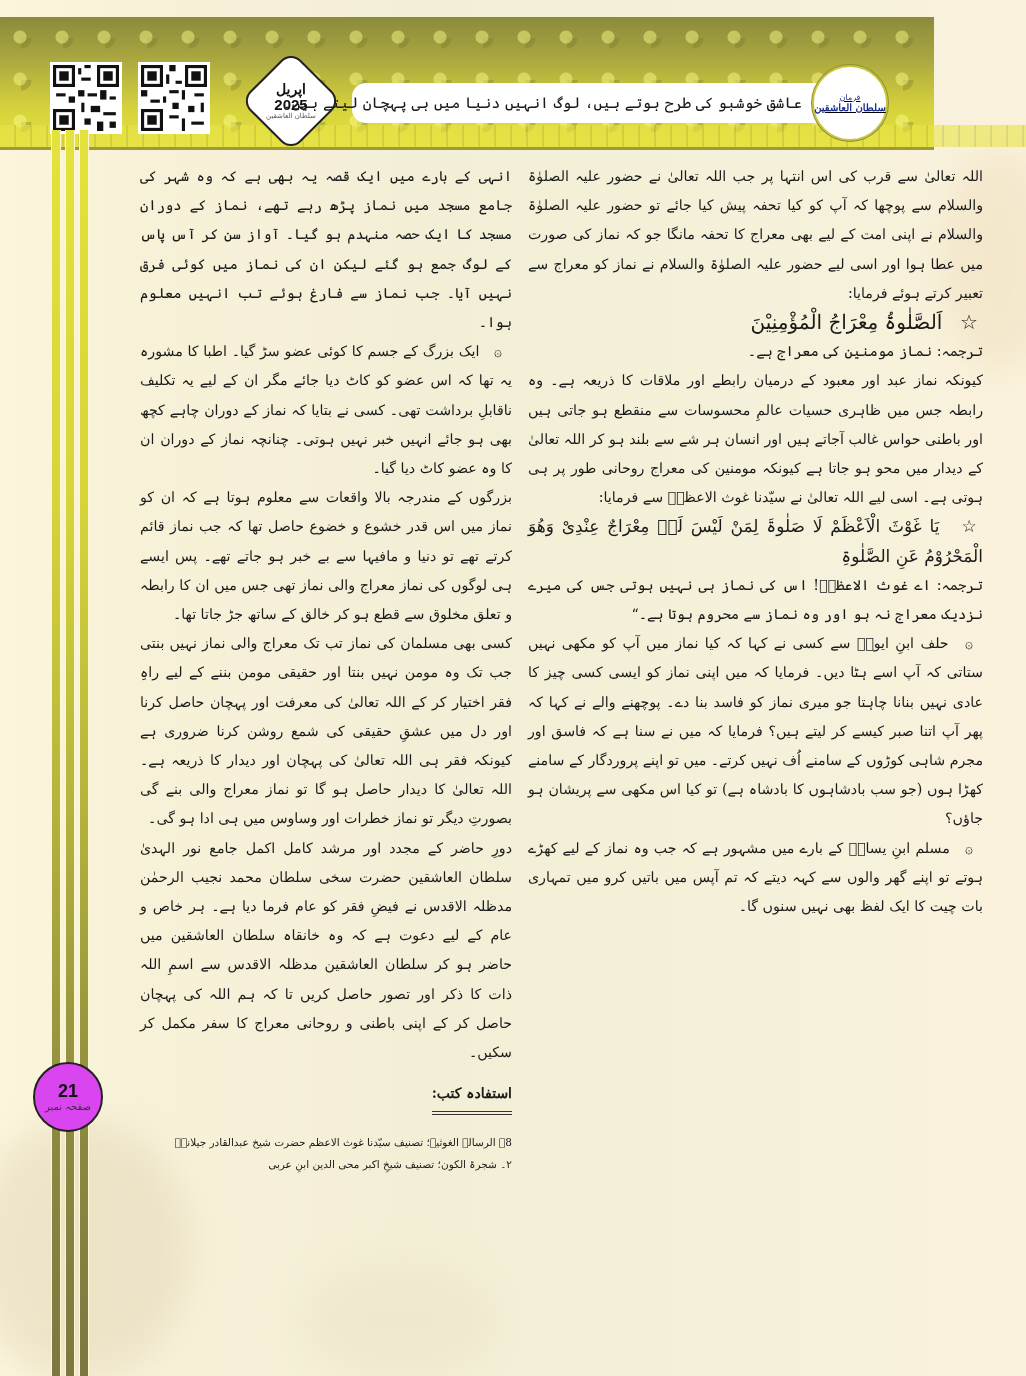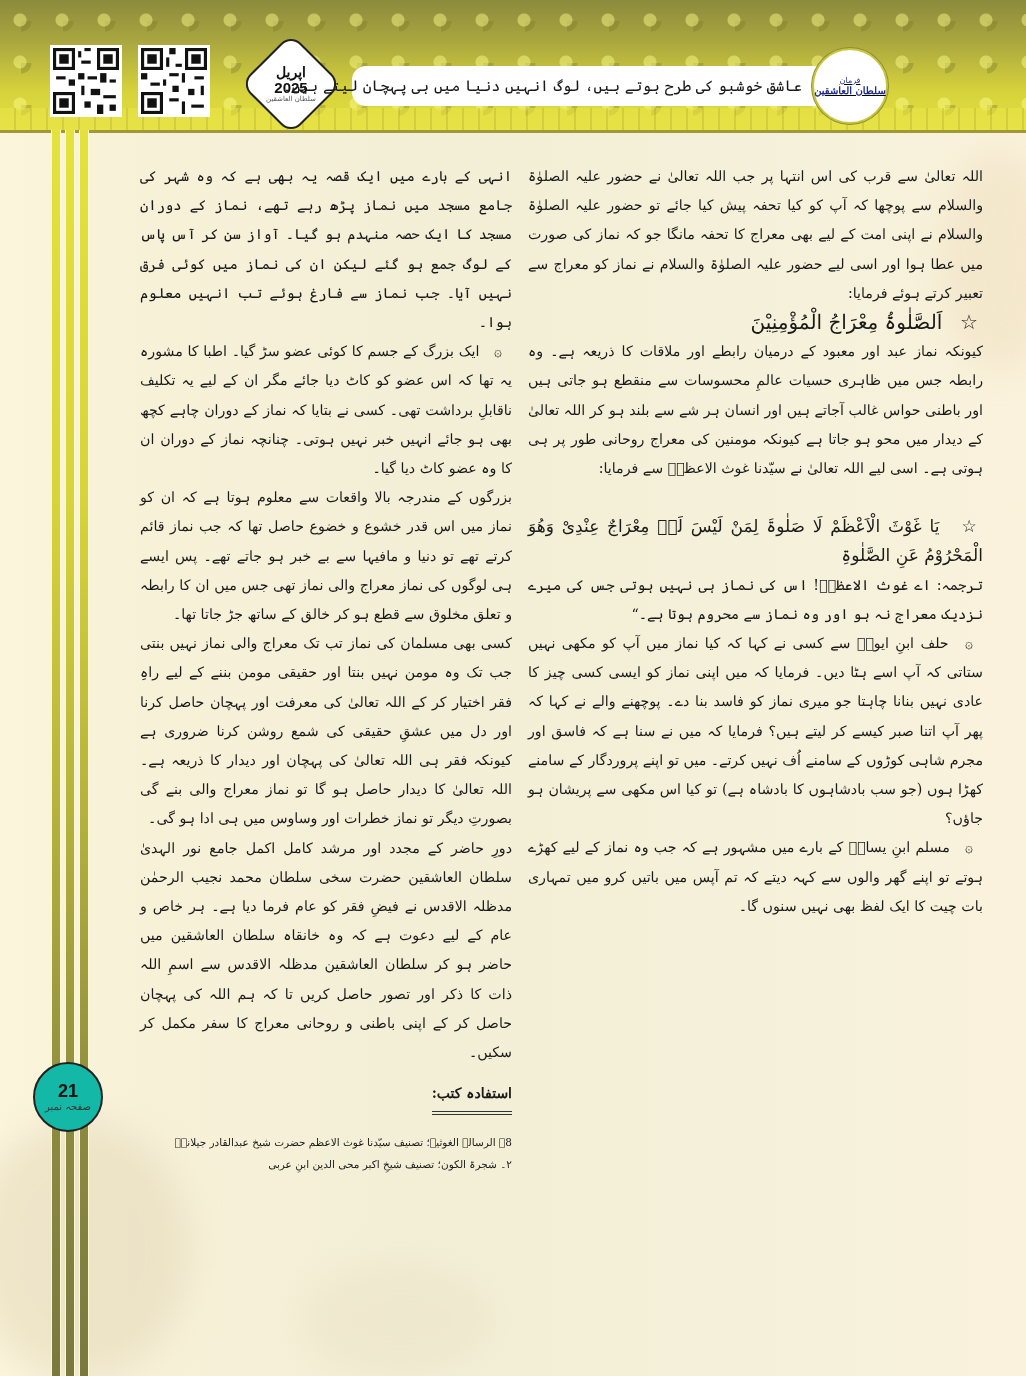--- a/index.html
+++ b/index.html
@@ -9,21 +9,21 @@
     font-family: "DejaVu Sans", sans-serif;
   }
   
   .wash { position:absolute; border-radius:50%; filter: blur(18px); opacity:.35; }
   .wash.a { left:940px; top:150px; width:120px; height:220px; background:#e8d4b0; }
   .wash.b { left:-30px; top:1120px; width:220px; height:260px; background:#d9c9a8; }
   .wash.c { left:300px; top:1260px; width:200px; height:120px; background:#e6dcc2; }
 
   
   .header {
-    position:absolute; left:0; top:0; width:1026px; height:130px;
+    position:absolute; left:0; top:17px; width:934px; height:130px;
     background:
       radial-gradient(circle at 20px 20px, rgba(255,255,140,.45) 6px, transparent 7px) 0 0/42px 42px,
       radial-gradient(circle at 0 0, rgba(120,120,40,.35) 10px, transparent 11px) 21px 21px/42px 42px,
       linear-gradient(180deg, #8c8a3c 0%, #a8a540 30%, #d6d23c 70%, #e4e040 100%);
     border-bottom:3px solid #9e9a3a;
   }
   .header-band {
     position:absolute; left:0; top:108px; width:1026px; height:22px;
     background: repeating-linear-gradient(90deg, #e9e447 0 14px, #c9c53a 14px 16px);
     opacity:.6;
@@ -74,39 +74,39 @@
   .stripes { position:absolute; left:52px; top:130px; width:38px; height:1246px; }
   .stripe {
     position:absolute; top:0; width:8px; height:100%;
     background: linear-gradient(180deg, #e4e23c 0%, #d6d43a 30%, #b4b23c 55%, #8c8a40 80%, #7a7840 100%);
     box-shadow: 1px 0 0 #fff7d0, -1px 0 0 #fff7d0;
   }
   .stripe.s1 { left:0; } .stripe.s2 { left:14px; } .stripe.s3 { left:28px; }
 
   .page-badge {
     position:absolute; left:33px; top:1062px; width:66px; height:66px;
-    background:#14b8a6; border:2px solid #222; border-radius:50%;
+    background:#d946ef; border:2px solid #222; border-radius:50%;
     display:flex; align-items:center; justify-content:center; flex-direction:column;
     line-height:1;
   }
   .page-num { font-family:"Liberation Sans", sans-serif; font-size:18px; font-weight:bold; color:#111; }
   .page-label { font-family:"DejaVu Serif", serif; font-size:10px; color:#333; direction:rtl; margin-top:2px; }
 
   
   .col {
     position:absolute; top:162px; direction:rtl; text-align:justify;
     font-family:"DejaVu Serif", serif; color:#1a1a1a;
     font-size:14.2px; line-height:29.2px;
   }
   .col.right { left:528px; width:455px; }
   .col.left  { left:140px; width:372px; }
   .col p { margin:0; }
   .col .marker { display:inline-block; width:28px; text-align:center; font-family:"DejaVu Sans", sans-serif; }
   .col .arabic { font-size:20px; }
-  .col .arabic-lg { font-size:17px;margin-top:29px; }
+  .col .arabic-lg { font-size:17px; }
 
   .refs-title {
     display:inline-block; font-size:14px; font-weight:bold;
     border-bottom:4px double #333; padding-bottom:2px; margin-top:12px;
   }
   .refs { font-size:10.5px; line-height:22px; margin-top:16px; }
 </style>
 </head>
 <body>
 
@@ -204,20 +204,21 @@
 </div>
 
 <div class="page-badge">
   <span class="page-num">21</span>
   <span class="page-label">صفحہ نمبر</span>
 </div>
 
 <div class="col right">
   <p>اللہ تعالیٰ سے قرب کی اس انتہا پر جب اللہ تعالیٰ نے حضور علیہ الصلوٰۃ والسلام سے پوچھا کہ آپ کو کیا تحفہ پیش کیا جائے تو حضور علیہ الصلوٰۃ والسلام نے اپنی امت کے لیے بھی معراج کا تحفہ مانگا جو کہ نماز کی صورت میں عطا ہوا اور اسی لیے حضور علیہ الصلوٰۃ والسلام نے نماز کو معراج سے تعبیر کرتے ہوئے فرمایا:</p>
   <p class="arabic"><span class="marker">☆</span>&nbsp;&nbsp;<span>اَلصَّلٰوۃُ مِعْرَاجُ الْمُؤْمِنِیْنَ</span></p>
+  <p>ترجمہ: نماز مومنین کی معراج ہے۔</p>
   <p>کیونکہ نماز عبد اور معبود کے درمیان رابطے اور ملاقات کا ذریعہ ہے۔ وہ رابطہ جس میں ظاہری حسیات عالمِ محسوسات سے منقطع ہو جاتی ہیں اور باطنی حواس غالب آجاتے ہیں اور انسان ہر شے سے بلند ہو کر اللہ تعالیٰ کے دیدار میں محو ہو جاتا ہے کیونکہ مومنین کی معراج روحانی طور پر ہی ہوتی ہے۔ اسی لیے اللہ تعالیٰ نے سیّدنا غوث الاعظمؓ سے فرمایا:</p>
   <p class="arabic-lg"><span class="marker">☆</span>&nbsp;&nbsp;<span>یَا غَوْثَ الْاَعْظَمْ لَا صَلٰوۃَ لِمَنْ لَیْسَ لَہٗ مِعْرَاجٌ عِنْدِیْ وَھُوَ الْمَحْرُوْمُ عَنِ الصَّلٰوۃِ</span></p>
   <p>ترجمہ: اے غوث الاعظمؓ! اس کی نماز ہی نہیں ہوتی جس کی میرے نزدیک معراج نہ ہو اور وہ نماز سے محروم ہوتا ہے۔“</p>
   <p><span class="marker">۞</span>&nbsp;<span>حلف ابنِ ایوبؒ سے کسی نے کہا کہ کیا نماز میں آپ کو مکھی نہیں ستاتی کہ آپ اسے ہٹا دیں۔ فرمایا کہ میں اپنی نماز کو ایسی کسی چیز کا عادی نہیں بنانا چاہتا جو میری نماز کو فاسد بنا دے۔ پوچھنے والے نے کہا کہ پھر آپ اتنا صبر کیسے کر لیتے ہیں؟ فرمایا کہ میں نے سنا ہے کہ فاسق اور مجرم شاہی کوڑوں کے سامنے اُف نہیں کرتے۔ میں تو اپنے پروردگار کے سامنے کھڑا ہوں (جو سب بادشاہوں کا بادشاہ ہے) تو کیا اس مکھی سے پریشان ہو جاؤں؟</span></p>
   <p><span class="marker">۞</span>&nbsp;<span>مسلم ابنِ یسارؒ کے بارے میں مشہور ہے کہ جب وہ نماز کے لیے کھڑے ہوتے تو اپنے گھر والوں سے کہہ دیتے کہ تم آپس میں باتیں کرو میں تمہاری بات چیت کا ایک لفظ بھی نہیں سنوں گا۔</span></p>
 </div>
 
 <div class="col left">
   <p>انہی کے بارے میں ایک قصہ یہ بھی ہے کہ وہ شہر کی جامع مسجد میں نماز پڑھ رہے تھے، نماز کے دوران مسجد کا ایک حصہ منہدم ہو گیا۔ آواز سن کر آس پاس کے لوگ جمع ہو گئے لیکن ان کی نماز میں کوئی فرق نہیں آیا۔ جب نماز سے فارغ ہوئے تب انہیں معلوم ہوا۔</p>
   <p><span class="marker">۞</span>&nbsp;<span>ایک بزرگ کے جسم کا کوئی عضو سڑ گیا۔ اطبا کا مشورہ یہ تھا کہ اس عضو کو کاٹ دیا جائے مگر ان کے لیے یہ تکلیف ناقابلِ برداشت تھی۔ کسی نے بتایا کہ نماز کے دوران چاہے کچھ بھی ہو جائے انہیں خبر نہیں ہوتی۔ چنانچہ نماز کے دوران ان کا وہ عضو کاٹ دیا گیا۔</span></p>

